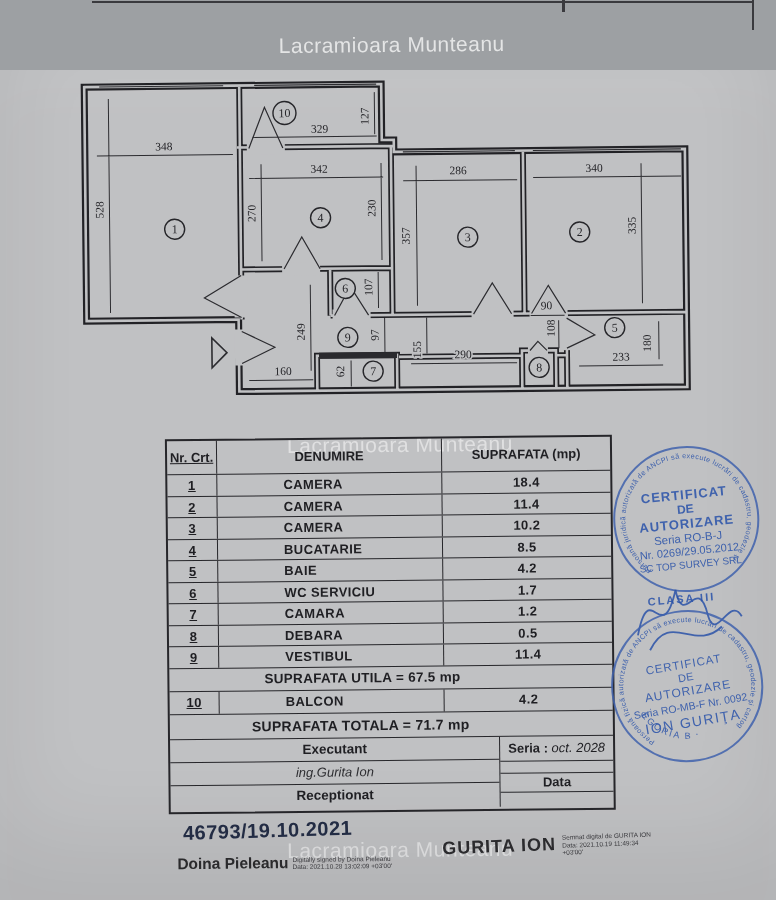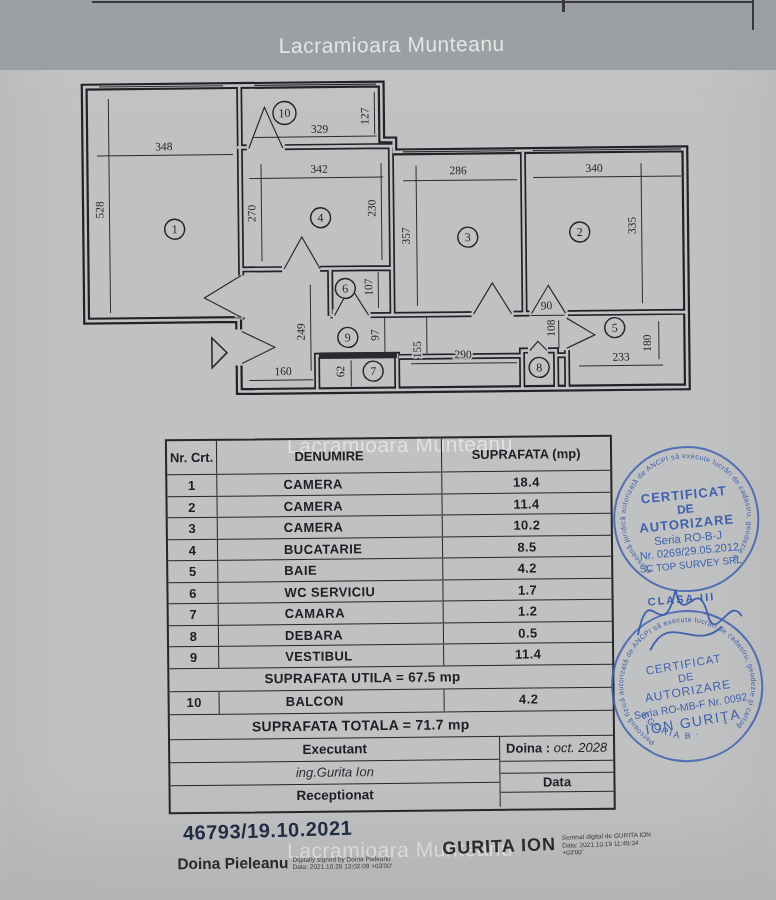--- a/index.html
+++ b/index.html
@@ -15,21 +15,21 @@
   .gap{fill:#c0c1c3;}
   .win{stroke:#2c2c30;stroke-width:1.1;fill:none;}
   .door{stroke:#2c2c30;stroke-width:1.2;fill:none;}
   .thin{stroke:#2c2c30;stroke-width:1;fill:none;}
   .dim{font:11.5px "Liberation Serif",serif;fill:#26262a;text-anchor:middle;paint-order:stroke;stroke:#c0c1c3;stroke-width:3px;}
   .roomc{fill:#c0c1c3;stroke:#26262a;stroke-width:1.4;}
   .roomn{font:12px "Liberation Serif",serif;fill:#26262a;text-anchor:middle;}
   
   #tbl{position:absolute;left:165px;top:437px;width:443px;height:371px;border:2px solid #26262a;color:#1f1f23;}
   .trow{display:flex;box-sizing:border-box;border-bottom:1.8px solid #26262a;}
-  .c-nr{width:50px;box-sizing:border-box;border-right:1.8px solid #26262a;text-align:center;}
+  .c-nr{width:50px;box-sizing:border-box;border-right:1.8px solid #26262a;text-align:center;text-decoration:underline;}
   .c-name{width:225px;box-sizing:border-box;border-right:1.8px solid #26262a;padding-left:66px;}
   .c-area{flex:1;text-align:center;}
   .thead{height:34px;line-height:34px;font-weight:bold;font-size:13px;}
   .thead .c-name{text-align:center;padding-left:0;}
   .drow{height:21.5px;line-height:21.5px;font-weight:bold;font-size:13px;letter-spacing:.4px;}
   .sumrow{box-sizing:border-box;border-bottom:1.8px solid #26262a;font-weight:bold;}
   #utila{height:23px;line-height:22px;font-size:13.5px;padding-left:95px;letter-spacing:.3px;}
   #balcon{height:23px;line-height:22px;}
   #totala{height:25px;line-height:24px;font-size:14px;padding-left:82px;letter-spacing:.3px;}
   #tfoot{position:relative;height:70px;}
@@ -210,21 +210,21 @@
       <div class="c-area">4.2</div>
     </div>
     <div id="totala" class="sumrow">SUPRAFATA TOTALA = 71.7 mp</div>
     <div id="tfoot">
       <div class="fl">
         <div class="flrow" style="height:23px;line-height:22px;font-weight:bold;font-size:13.5px;">Executant</div>
         <div class="flrow" style="height:23px;line-height:22px;font-style:italic;font-size:13px;color:#2e2e32;">ing.Gurita Ion</div>
         <div class="flrow" style="height:22px;line-height:21px;font-weight:bold;font-size:13.5px;">Receptionat</div>
       </div>
       <div class="fr">
-        <div class="flrow" style="height:25px;line-height:24px;font-size:13px;"><b>Doina :</b> <i>oct. 2028</i></div>
+        <div class="flrow" style="height:25px;line-height:24px;font-size:13px;"><b>Seria :</b> <i>oct. 2028</i></div>
         <div class="flrow" style="height:12px;"></div>
         <div class="flrow" style="height:19px;line-height:18px;font-weight:bold;font-size:13px;">Data</div>
         <div class="flrow" style="height:13px;"></div>
       </div>
     </div>
   </div>
 
   <svg class="stamp" width="168" height="175" viewBox="0 0 168 175" style="position:absolute;left:604px;top:440px;transform:rotate(-5deg);">
     <circle cx="82" cy="82" r="72"></circle>
     <defs>

